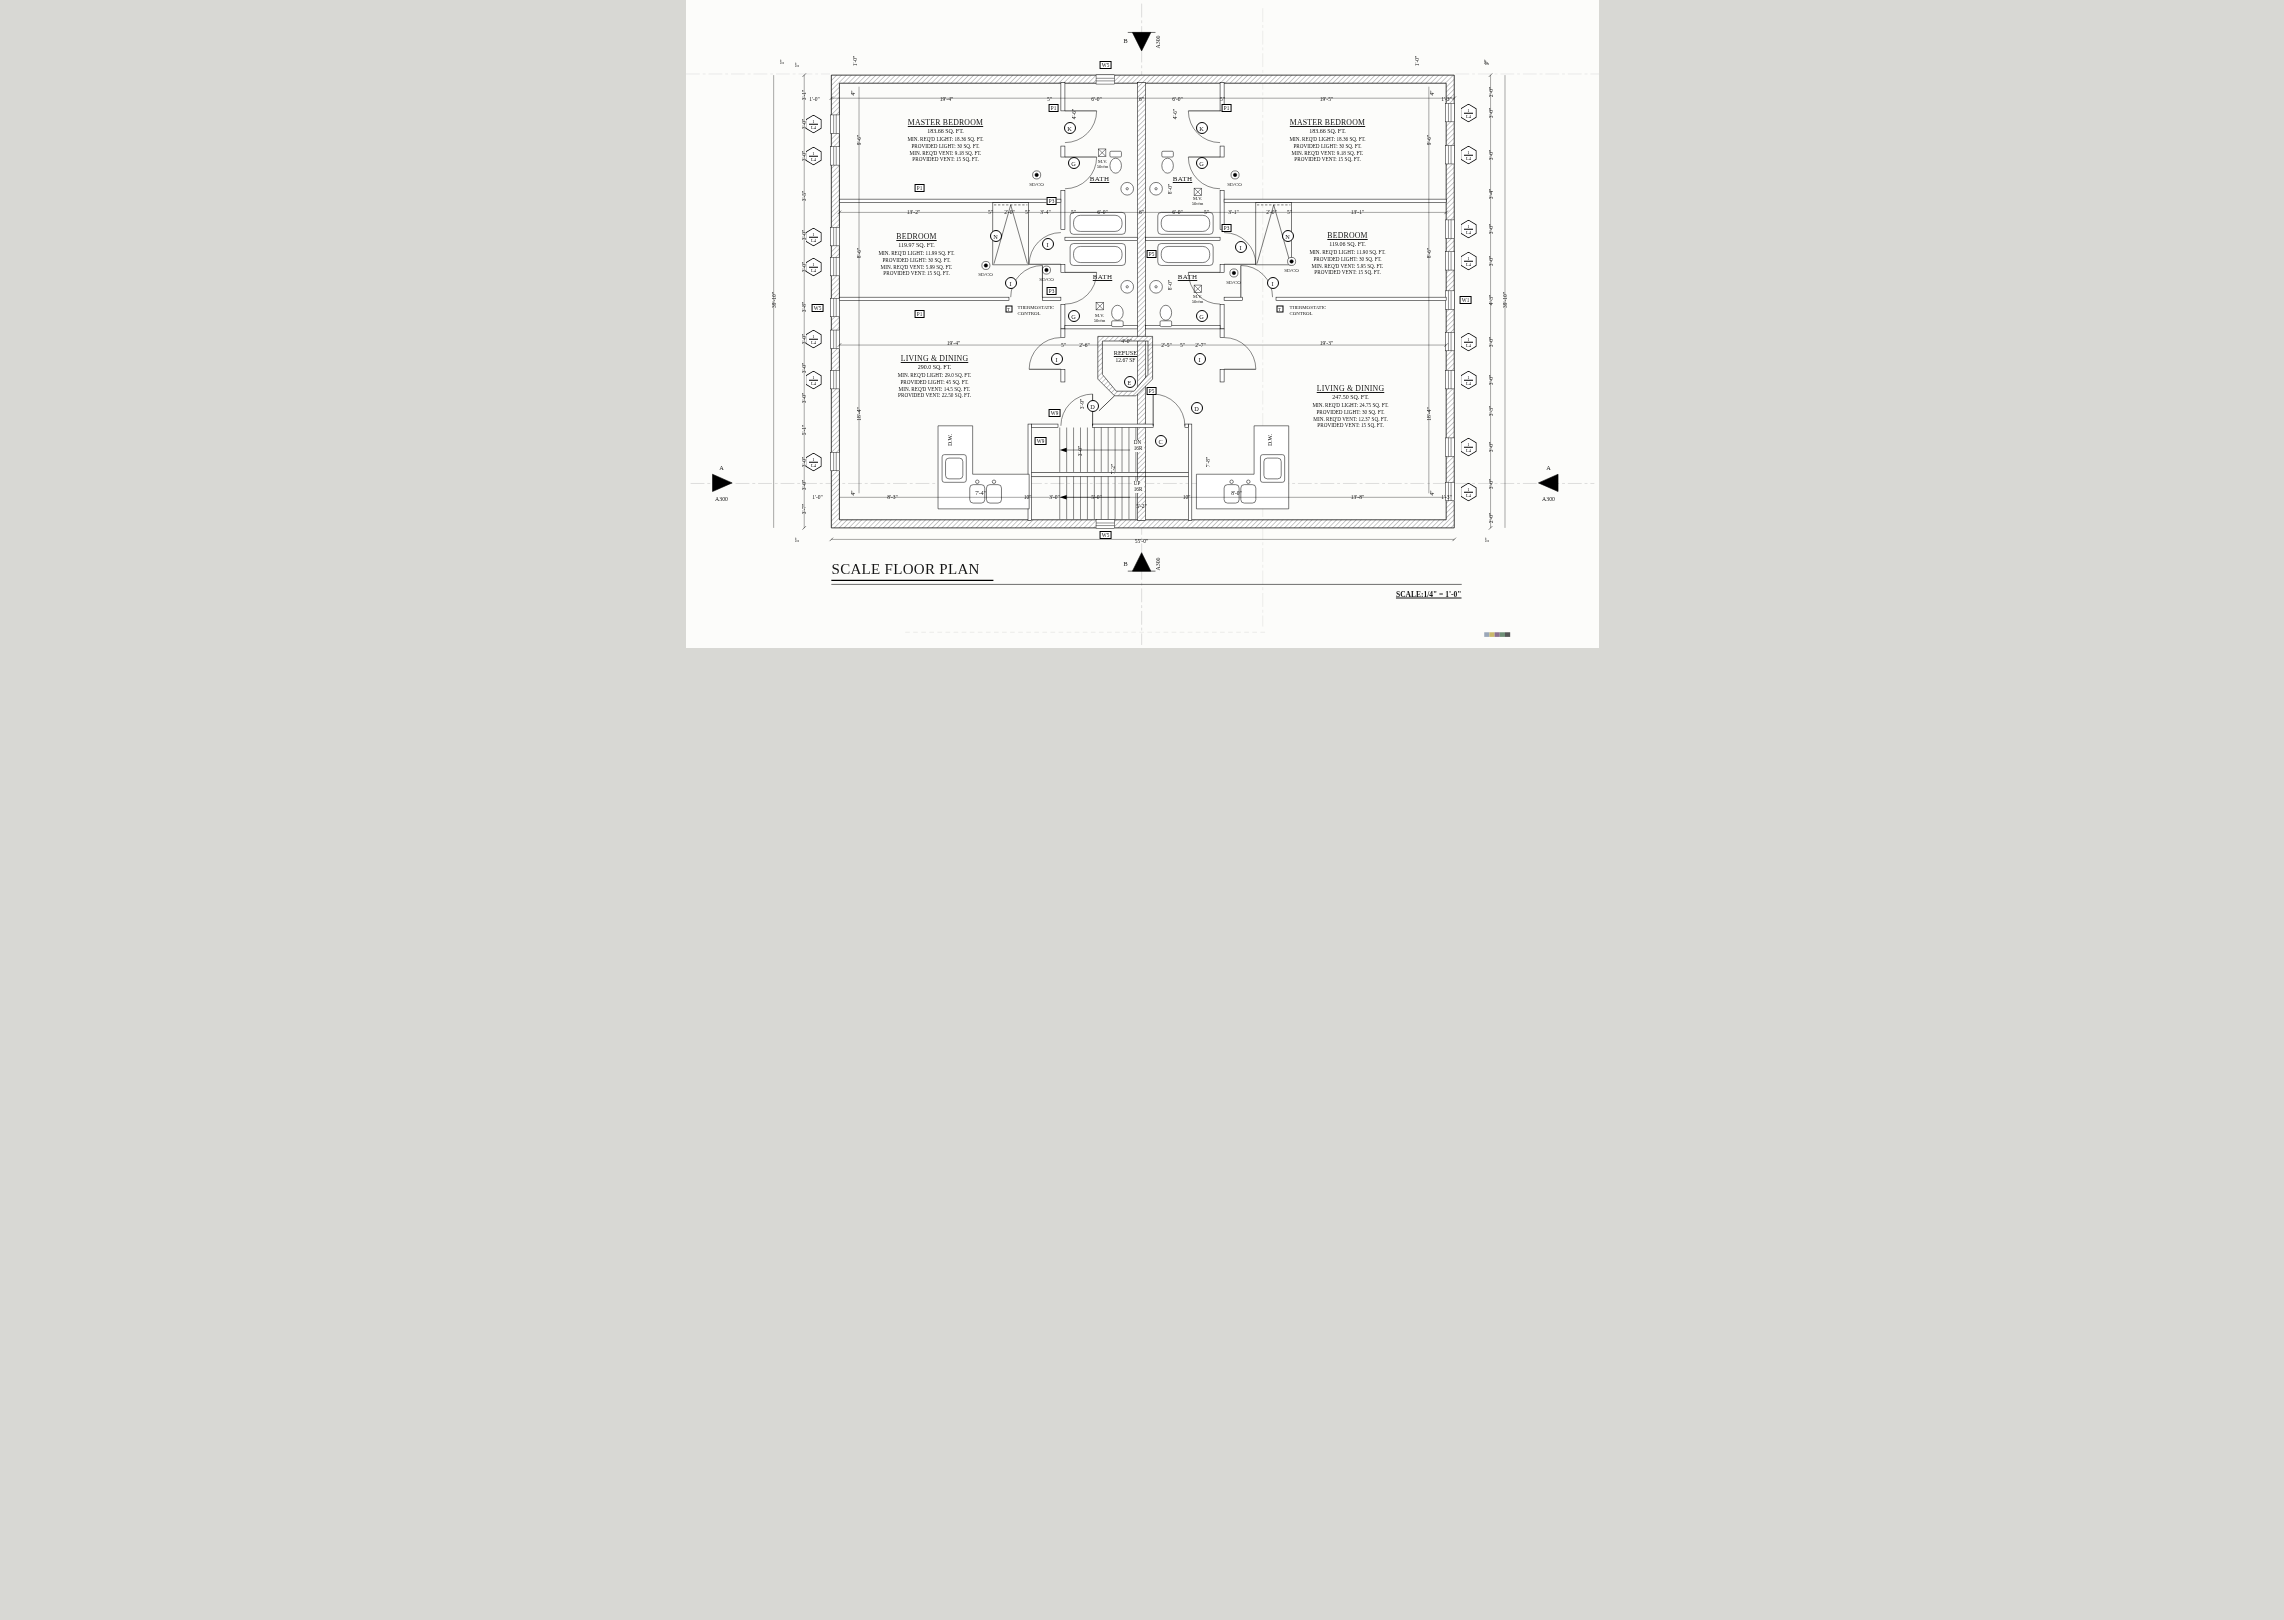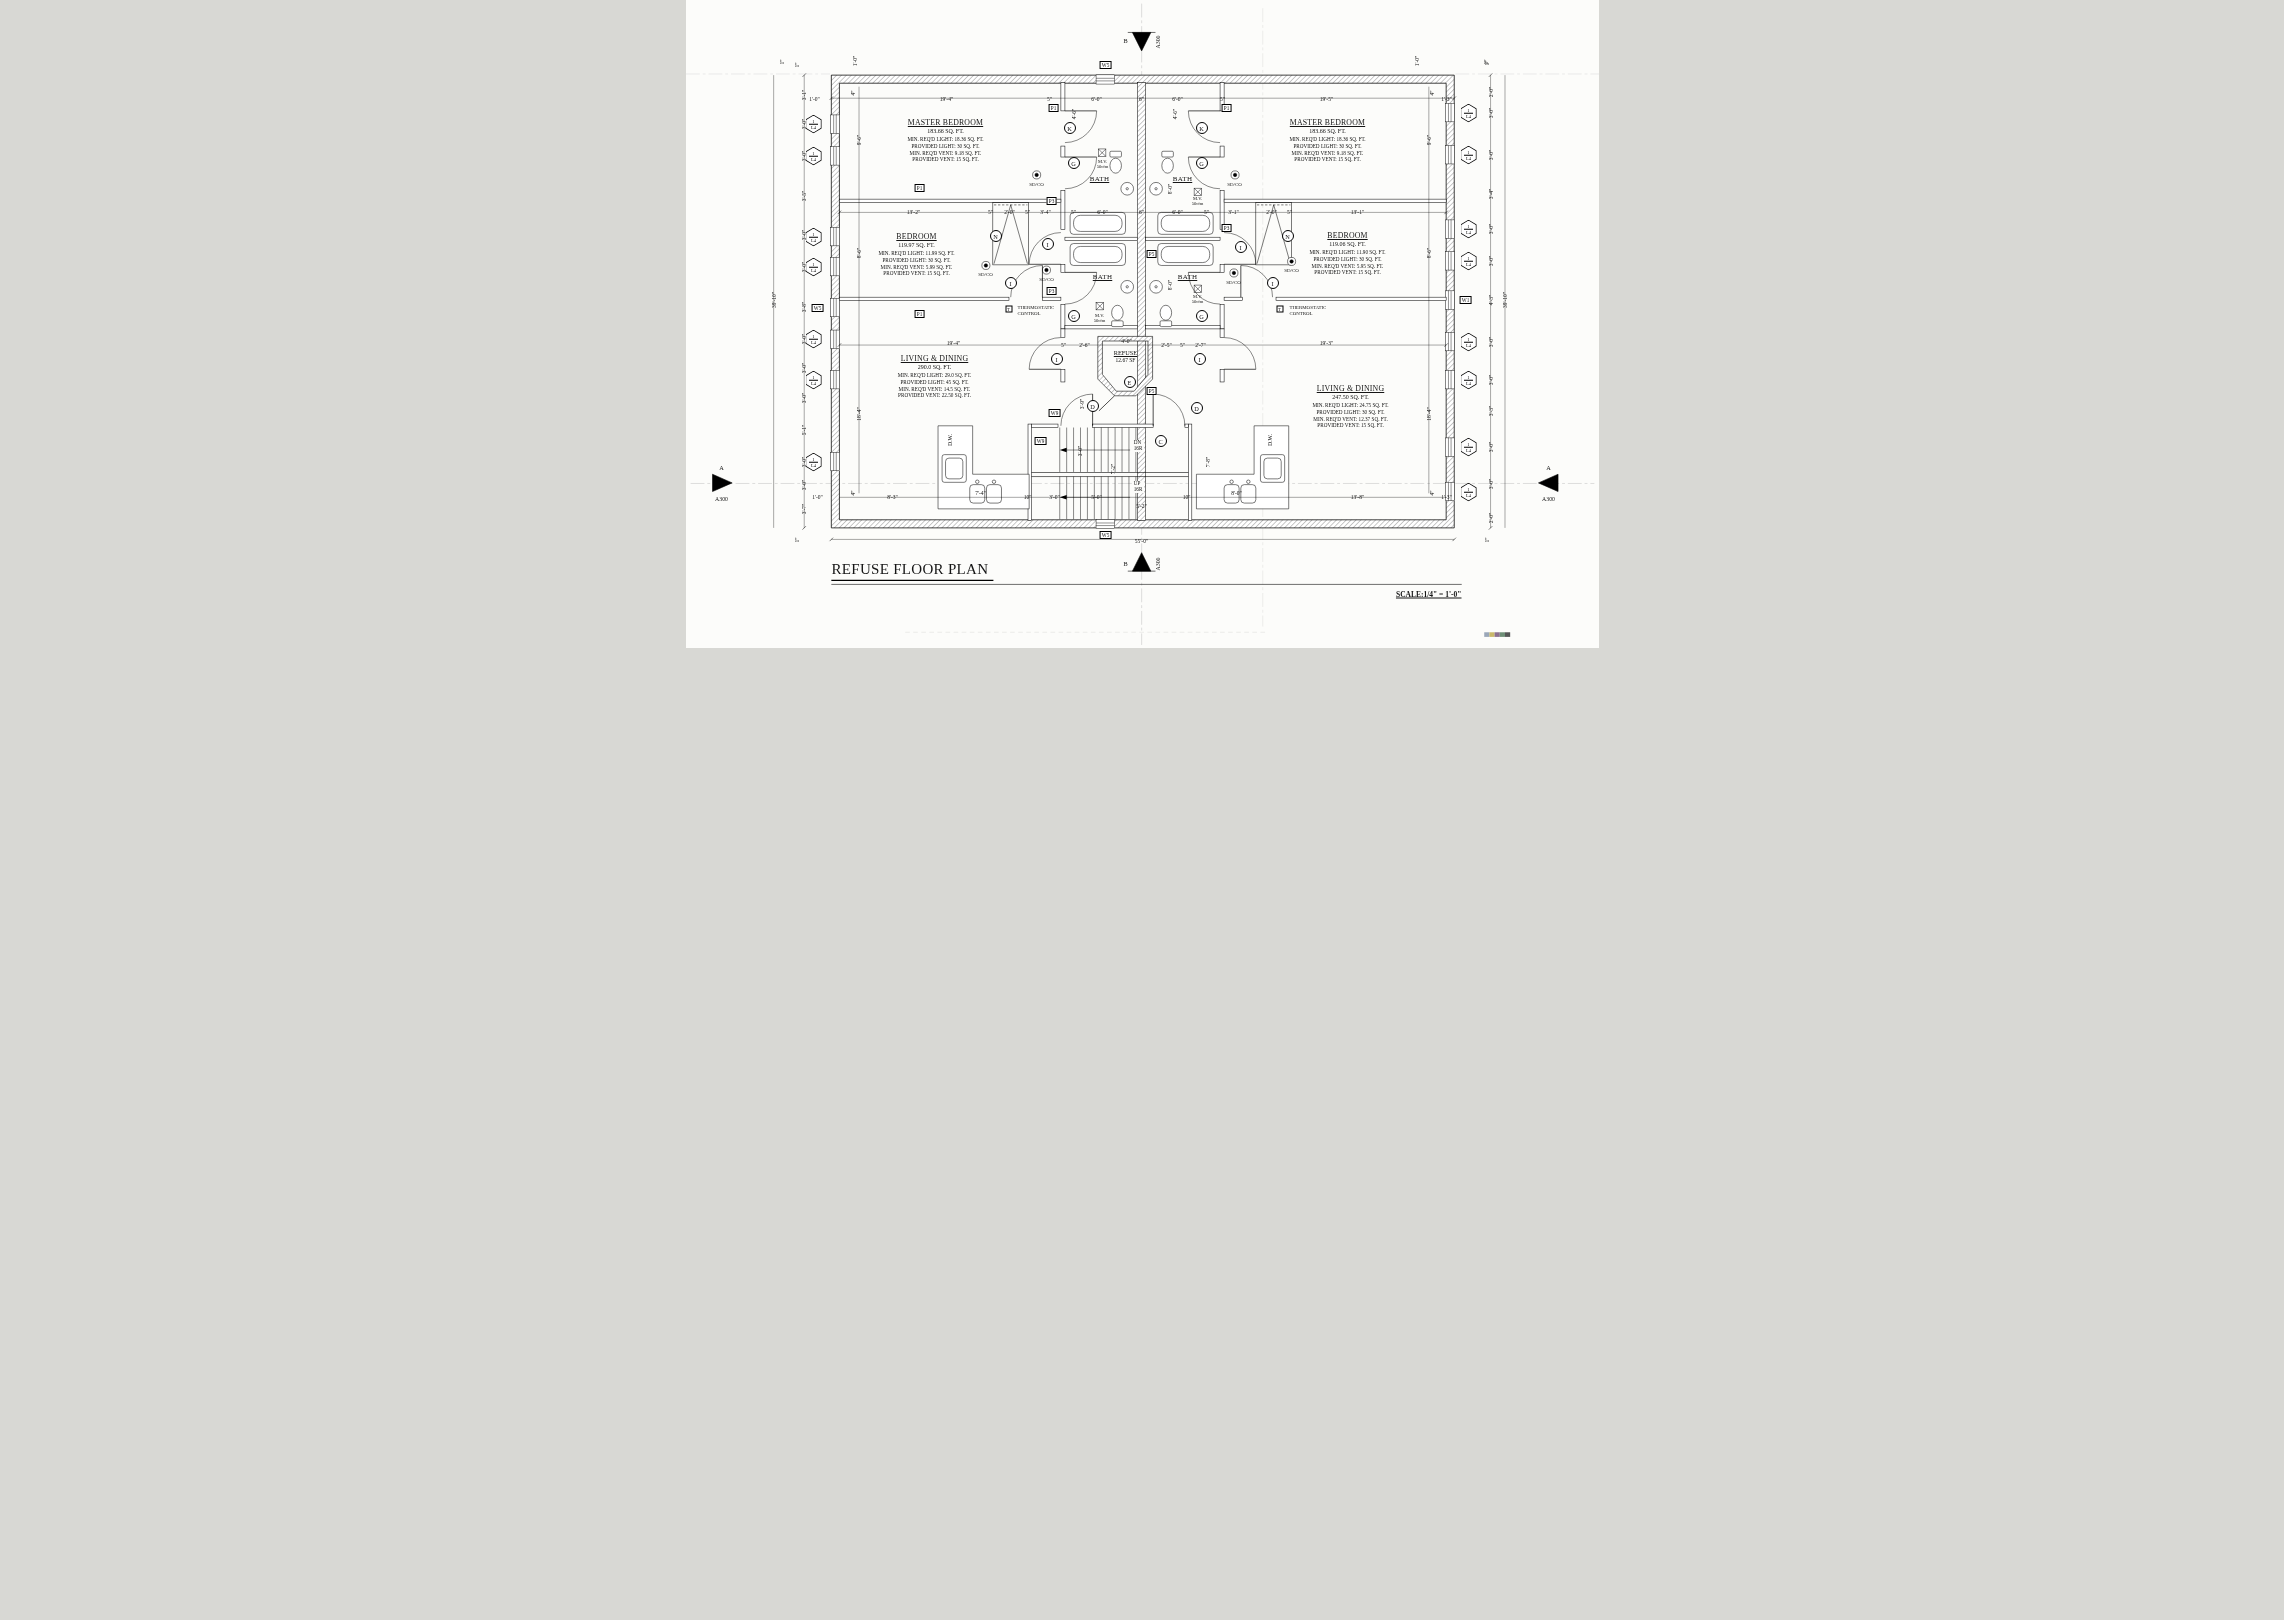--- a/index.html
+++ b/index.html
@@ -609,17 +609,17 @@
 <div class="lbl dim rot" style="left:805px;top:300px">4'-3"</div>
 <div class="lbl dim rot" style="left:805px;top:342px">3'-0"</div>
 <div class="lbl dim rot" style="left:805px;top:380px">3'-0"</div>
 <div class="lbl dim rot" style="left:805px;top:411px">3'-3"</div>
 <div class="lbl dim rot" style="left:805px;top:447px">3'-0"</div>
 <div class="lbl dim rot" style="left:805px;top:484px">3'-0"</div>
 <div class="lbl dim rot" style="left:805px;top:518px">2'-0"</div>
 <div class="lbl dim rot" style="left:801px;top:540px">1"</div>
 <div class="lbl dim rot" style="left:819px;top:300px">39'-10"</div>
 
-<div class="title" style="left:146px;top:561px">REFUSE FLOOR PLAN</div>
+<div class="title" style="left:146px;top:561px">SCALE FLOOR PLAN</div>
 <div class="scalelbl" style="left:776px;top:594px">SCALE:1/4" = 1'-0"</div>
 
 </div>
 
 
 </body></html>

